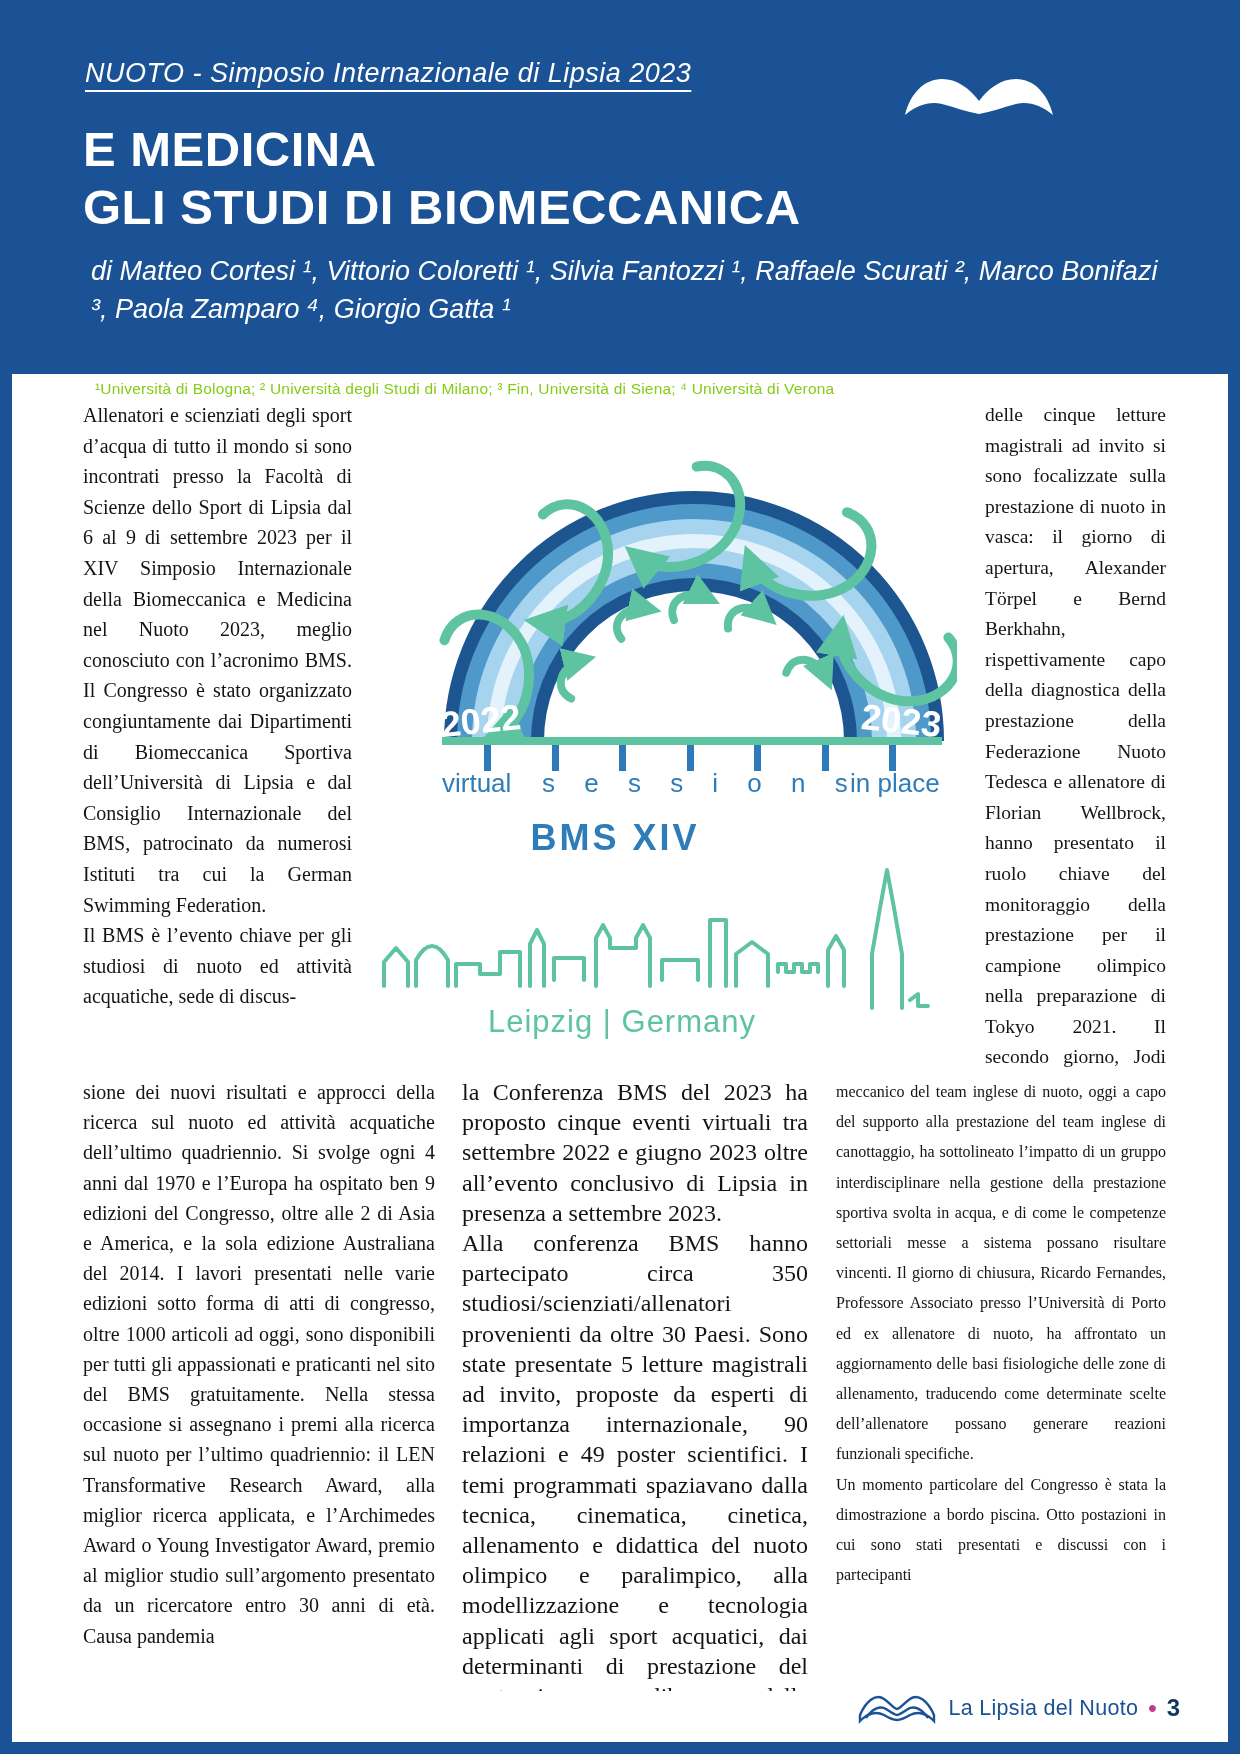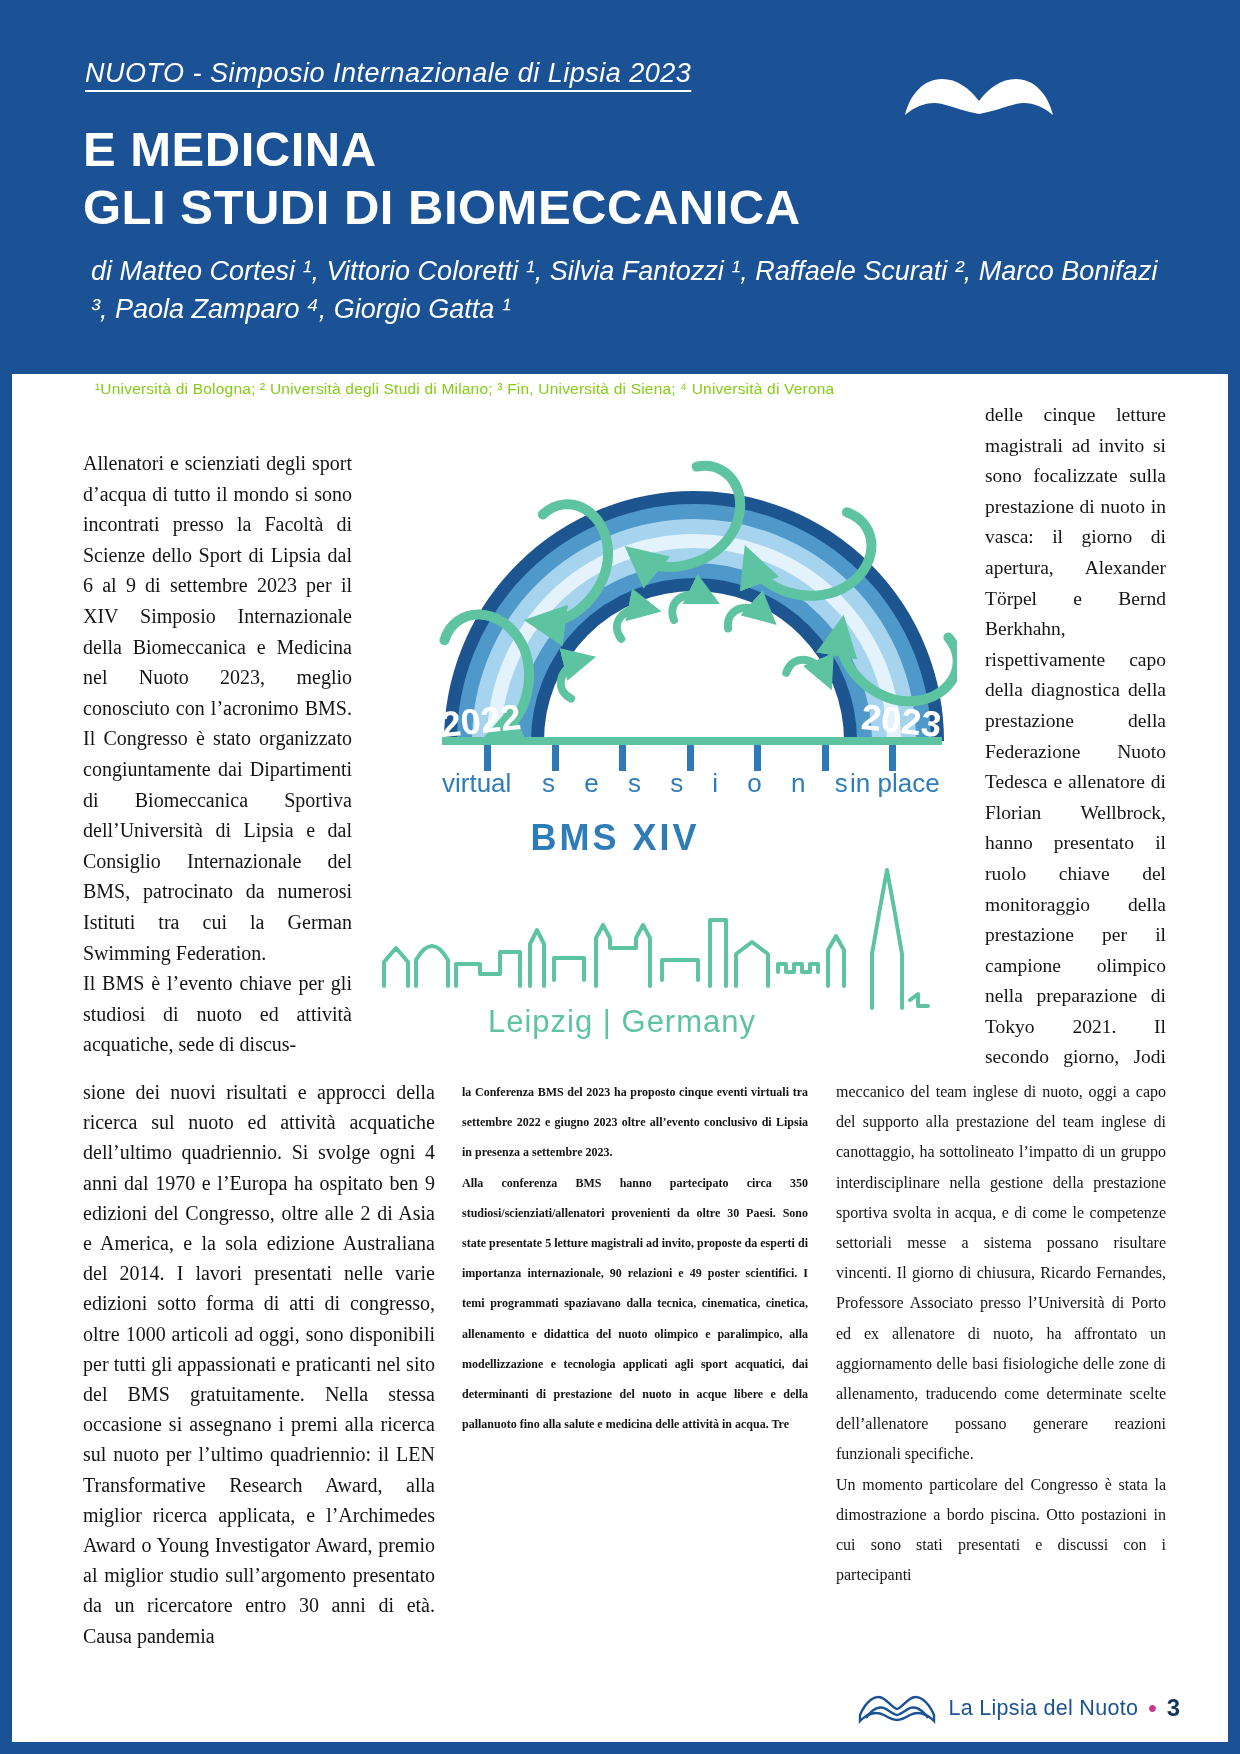--- a/index.html
+++ b/index.html
@@ -24,24 +24,24 @@
     position:absolute;left:85px;top:252px;color:#ffffff;width:1070px;
     font-size:27px;font-style:italic;line-height:38px;margin-left:6px;
   }
   .affiliations{position:absolute;left:95px;top:336px;color:#84cc16;font-size:15.5px;letter-spacing:.2px;margin-top:44px;}
   
   .txt{
     position:absolute;color:#141414;text-align:justify;overflow:hidden;
     font-family:"Liberation Serif","DejaVu Serif",serif;
   }
   .txt p{margin:0;}
-  #col1-top   {left:83px;  top:400px;  width:269px; height:676px; font-size:20px;   line-height:30.6px;margin-top:48px;}
+  #col1-top   {left:83px;  top:400px;  width:269px; height:676px; font-size:20px;   line-height:30.6px;}
   #col3-top   {left:985px; top:400px;  width:181px; height:676px; font-size:19.5px; line-height:30.6px;}
   #col1-bottom{left:83px;  top:1077px; width:352px; height:614px; font-size:20px;   line-height:30.2px;}
-  #col2       {left:462px; top:1077px; width:346px; height:614px; font-size:12px;   line-height:30.2px;font-weight:bold;}
+  #col2       {left:462px; top:1077px; width:346px; height:614px; font-size:24px;   line-height:30.2px;}
   #col3-bottom{left:836px; top:1077px; width:330px; height:614px; font-size:16px;   line-height:30.2px;}
   
   .figure-wrap{position:absolute;left:372px;top:438px;width:585px;height:608px;}
   
   .footer{position:absolute;left:0;top:1684px;width:1180px;height:48px;display:flex;justify-content:flex-end;align-items:center;gap:10px;}
   .footer-magazine{color:#1a5295;font-size:21.5px;letter-spacing:.3px;}
   .footer-sep{color:#c23a8c;font-size:24px;font-weight:bold;line-height:20px;}
   .footer-page{color:#13365e;font-size:24px;font-weight:bold;}
 </style>
 </head>

